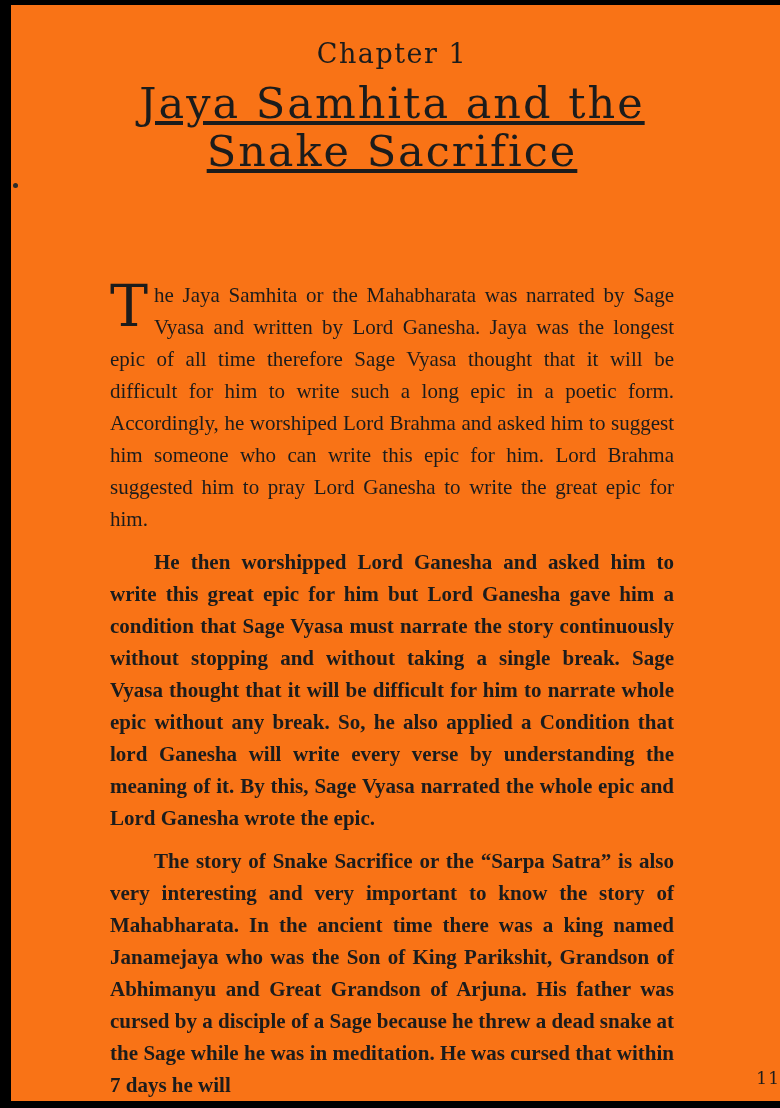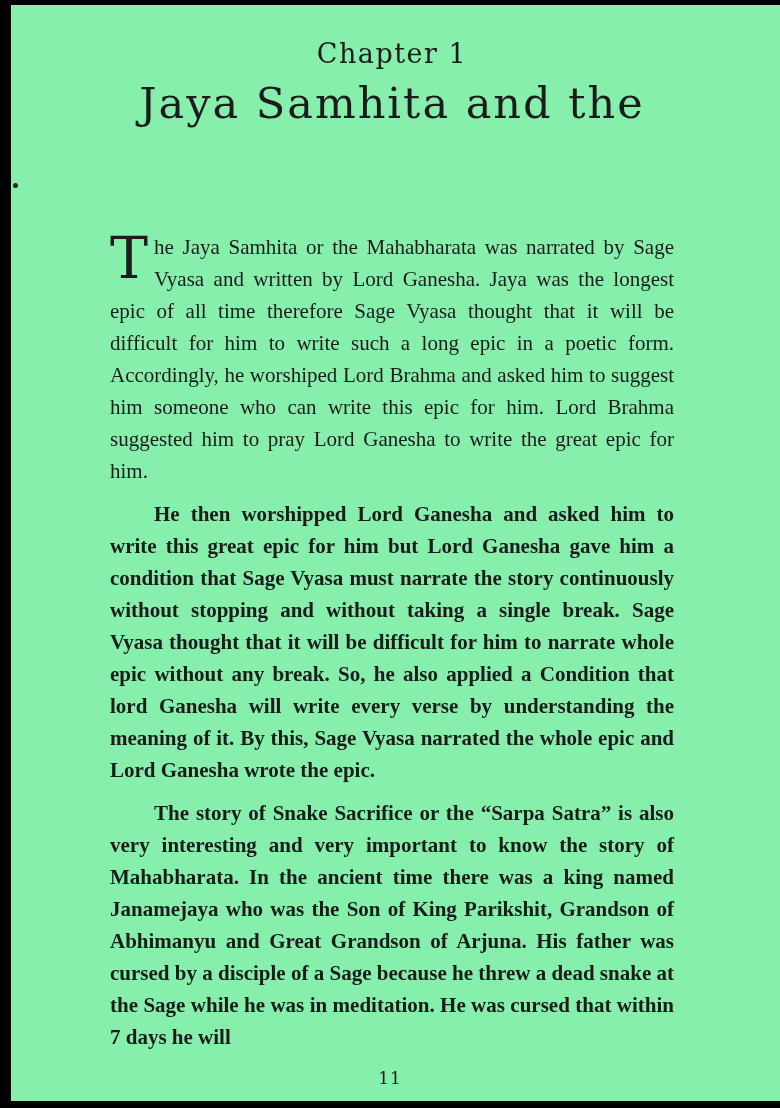--- a/index.html
+++ b/index.html
@@ -5,21 +5,21 @@
   html, body {
     margin: 0;
     padding: 0;
     background: #e8e8e8;
   }
   .page {
     position: relative;
     width: 780px;
     height: 1108px;
     margin: 0 auto;
-    background: #86efac;
+    background: #f97316;
     overflow: hidden;
     color: #1c1c1c;
     font-family: "Liberation Serif", "DejaVu Serif", serif;
   }
   
   .edge {
     position: absolute;
     background: #000;
   }
   .edge-top    { top: 0; left: 0; width: 780px; height: 5px; }
@@ -52,20 +52,21 @@
     margin: 0 0 104px 0;
     font-weight: normal;
     font-size: 43px;
     line-height: 1.12;
     letter-spacing: 2px;
     text-align: center;
     font-family: "DejaVu Serif", serif;
   }
   .title .title-line {
     display: block;
+    text-decoration: underline;
   }
   .body-text {
     font-size: 21px;
     line-height: 32px;
     text-align: justify;
   }
   .para {
     margin: 0 0 11px 0;
   }
   .para.indent {
@@ -77,21 +78,21 @@
     font-size: 57px;
     line-height: 50px;
     padding: 2px 6px 0 0;
     font-family: "DejaVu Serif", serif;
   }
   .page-number {
     position: absolute;
     bottom: 20px;
     left: 0;
     width: 100%;
-    text-align: center;
+    text-align: right;
     font-size: 17px;
     letter-spacing: 1px;
     font-family: "DejaVu Serif", serif;
   }
 </style>
 </head>
 <body>
 
 <div class="page">
 
@@ -99,20 +100,21 @@
   <div class="edge edge-left"></div>
   <div class="edge edge-bottom"></div>
   <div class="speck"></div>
 
   <div class="content">
 
     <h2 class="chapter">Chapter 1</h2>
 
     <h1 class="title">
       <span class="title-line">Jaya Samhita and the</span>
+      <span class="title-line">Snake Sacrifice</span>
     </h1>
 
     <div class="body-text">
 
       <p class="para first">
         <span class="dropcap">T</span><span>he Jaya Samhita or the Mahabharata was narrated by Sage Vyasa and written by Lord Ganesha. Jaya was the longest epic of all time therefore Sage Vyasa thought that it will be difficult for him to write such a long epic in a poetic form. Accordingly, he worshiped Lord Brahma and asked him to suggest him someone who can write this epic for him. Lord Brahma suggested him to pray Lord Ganesha to write the great epic for him.</span>
       </p>
 
       <p class="para indent">He then worshipped Lord Ganesha and asked him to write this great epic for him but Lord Ganesha gave him a condition that Sage Vyasa must narrate the story continuously without stopping and without taking a single break. Sage Vyasa thought that it will be difficult for him to narrate whole epic without any break. So, he also applied a Condition that lord Ganesha will write every verse by understanding the meaning of it. By this, Sage Vyasa narrated the whole epic and Lord Ganesha wrote the epic.</p>
 

